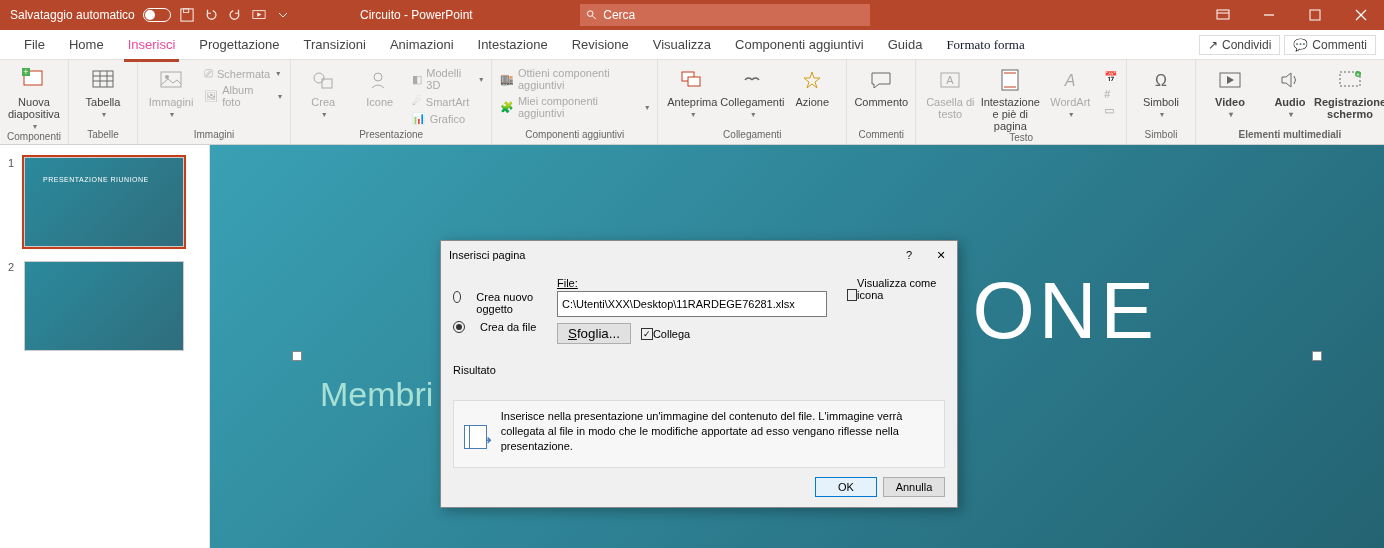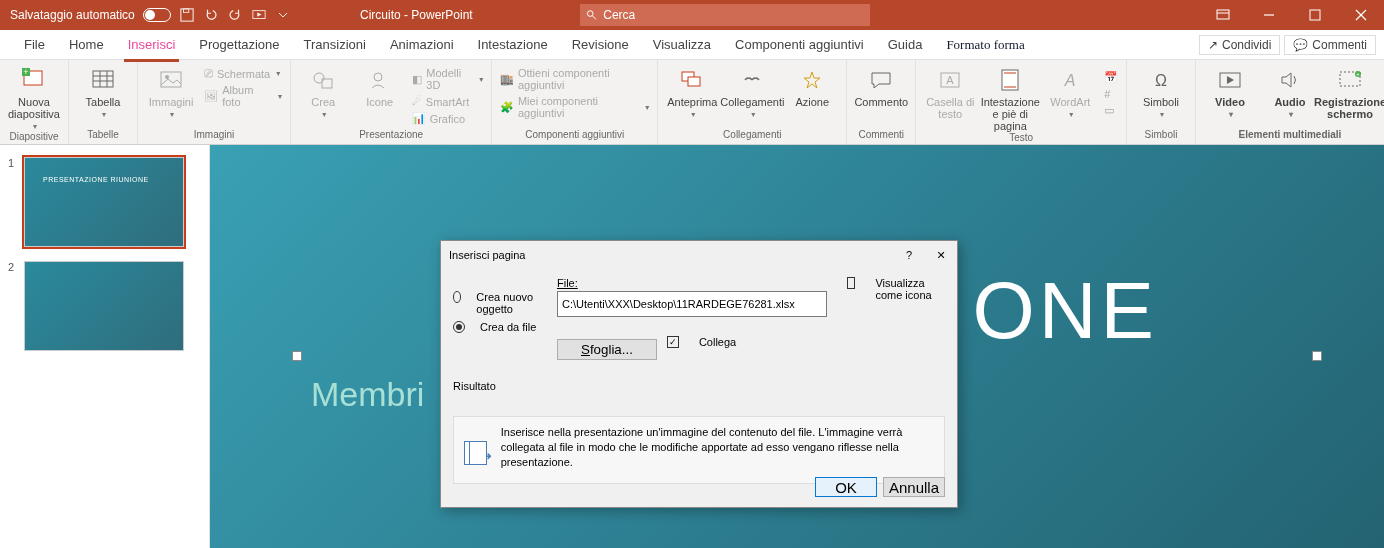--- a/index.html
+++ b/index.html
@@ -44,50 +44,50 @@
 .slide-panel { width: 210px; background: #fff; border-right: 1px solid #e1e1e1; padding: 12px 8px; }
 .slide-thumb-wrap { display: flex; gap: 6px; margin-bottom: 14px; }
 .slide-num { font-size: 11px; color: #555; width: 10px; }
 .slide-thumb { width: 160px; height: 90px; background: linear-gradient(135deg,#2a8a9c,#2f6d7d); border: 1px solid #ccc; position: relative; }
 .slide-thumb.selected { outline: 2px solid #c43e1c; }
 .thumb-title { color: #fff; font-size: 7px; position: absolute; top: 18px; left: 18px; letter-spacing: .5px; }
 .thumb-sub { color: #cde; font-size: 5px; position: absolute; top: 30px; left: 18px; }
 
 .canvas-area { flex: 1; background: linear-gradient(135deg,#3aa0b4 0%, #2b7a8c 60%, #246372 100%); position: relative; overflow: hidden; }
 .slide-title { position: absolute; top: 120px; left: 0; right: 0; text-align: center; color: #fff; font-size: 80px; font-weight: 300; letter-spacing: 4px; }
-.slide-subtitle { position: absolute; top: 230px; left: 101px; color: #a8e0d6; font-size: 34px; font-weight: 300; }
+.slide-subtitle { position: absolute; top: 230px; left: 110px; color: #a8e0d6; font-size: 34px; font-weight: 300; }
 .sel-handle { position: absolute; width: 10px; height: 10px; background: #fff; border: 1px solid #888; }
 
 
 .modal { position: absolute; left: 440px; top: 240px; width: 518px; height: 268px; background: #f0f0f0; border: 1px solid #888; box-shadow: 3px 3px 12px rgba(0,0,0,.3); font-size: 11px; color: #000; }
 .modal-titlebar { height: 28px; display: flex; align-items: center; justify-content: space-between; padding: 0 8px; }
 .modal-titlebar .t-right { display: flex; gap: 16px; }
 .modal-close, .modal-help { cursor: pointer; width: 16px; text-align: center; }
 .modal-body { padding: 8px 12px; }
 .opt-row { display: flex; gap: 20px; }
 .opt-col-left { width: 120px; display: flex; flex-direction: column; gap: 6px; padding-top: 14px;}
 .radio-row { display: flex; gap: 15px; }
 .radio { width: 12px; height: 12px; border: 1px solid #333; border-radius: 50%; position: relative; }
 .radio.checked::after { content:''; position:absolute; inset:2px; background:#333; border-radius:50%; }
 .opt-col-mid { flex: 1; }
 .field-label { text-decoration: underline; text-decoration-style: solid; }
 .path-input { width: 270px; height: 18px; border: 1px solid #7a7a7a; background: #fff; padding: 12px 4px; font-size: 11px; margin-top: 2px; }
-.browse-btn { margin-top: 16px; padding: 2px 23px; border: 1px solid #adadad; background: #e1e1e1; cursor: pointer; }
-.chk-row { display: inline-flex; align-items: flex-start; gap: 20px; margin-left: 10px; vertical-align: middle; }
+.browse-btn { margin-top: 0; padding: 2px 10px; border: 1px solid #adadad; background: #e1e1e1; cursor: pointer; }
+.chk-row { display: inline-flex; align-items: flex-end; gap: 0; margin-left: 10px; vertical-align: middle; }
 .chk { width: 12px; height: 12px; border: 1px solid #333; display: inline-flex; align-items: center; justify-content: center; font-size: 9px; }
 .opt-col-right { width: 140px; }
 .result-box { border: 1px solid #ddd; background: #f7f7f7; margin-top: 24px; padding: 8px 10px; display: flex; gap: 14px; }
 .result-ico { width: 46px; height: 40px; margin-top: 10px; position: relative; }
 .result-ico .doc1, .result-ico .doc2 { width: 18px; height: 24px; border: 1px solid #4a7db5; background: #fff; position: absolute; }
 .result-ico .doc1 { left: 0; top: 6px; }
 .result-ico .doc2 { right: 0; top: 6px; }
 .result-ico .arrow { position: absolute; left: 18px; top: 14px; color: #4a7db5; font-size: 12px; }
 .result-text { font-size: 11px; line-height: 1.35; }
 .modal-buttons { position: absolute; bottom: 10px; right: 12px; display: flex; gap: 6px; }
-.dlg-btn { width: 62px; height: 20px; border: 1px solid #adadad; background: #e1e1e1; font-size: 15px; cursor: pointer; }
+.dlg-btn { width: 62px; height: 20px; border: 1px solid #adadad; background: #e1e1e1; font-size: 11px; cursor: pointer; }
 .dlg-btn.primary { border: 1px solid #0078d4; background: #e5f1fb; }
 
 svg { display: block; }
 </style>
 </head>
 <body>
 
 <div class="titlebar">
   <div class="left">
     <span>Salvataggio automatico</span>
@@ -189,21 +189,21 @@
             <svg width="26" height="26" viewBox="0 0 26 26">
               <rect x="3" y="4" width="18" height="14" fill="#fff" stroke="#c43e1c"></rect>
               <rect x="1" y="1" width="8" height="8" fill="#4caf50"></rect>
               <text x="5" y="8" font-size="9" fill="#fff" text-anchor="middle">+</text>
             </svg>
           </span>
         <span>Nuova diapositiva</span>
           <span class="chev">▾</span>
       </div>
     </div>
-    <div class="ribbon-group-label">Diapositive</div>
+    <div class="ribbon-group-label">Componenti</div>
   </div>
 
   <div class="ribbon-group">
     <div class="ribbon-items">
       <div class="rib-btn-lg">
         <span class="ico">
             <svg width="24" height="24" viewBox="0 0 24 24">
               <rect x="2" y="3" width="20" height="16" fill="none" stroke="#666"></rect>
               <line x1="2" y1="8" x2="22" y2="8" stroke="#666"></line>
               <line x1="2" y1="13" x2="22" y2="13" stroke="#666"></line>

